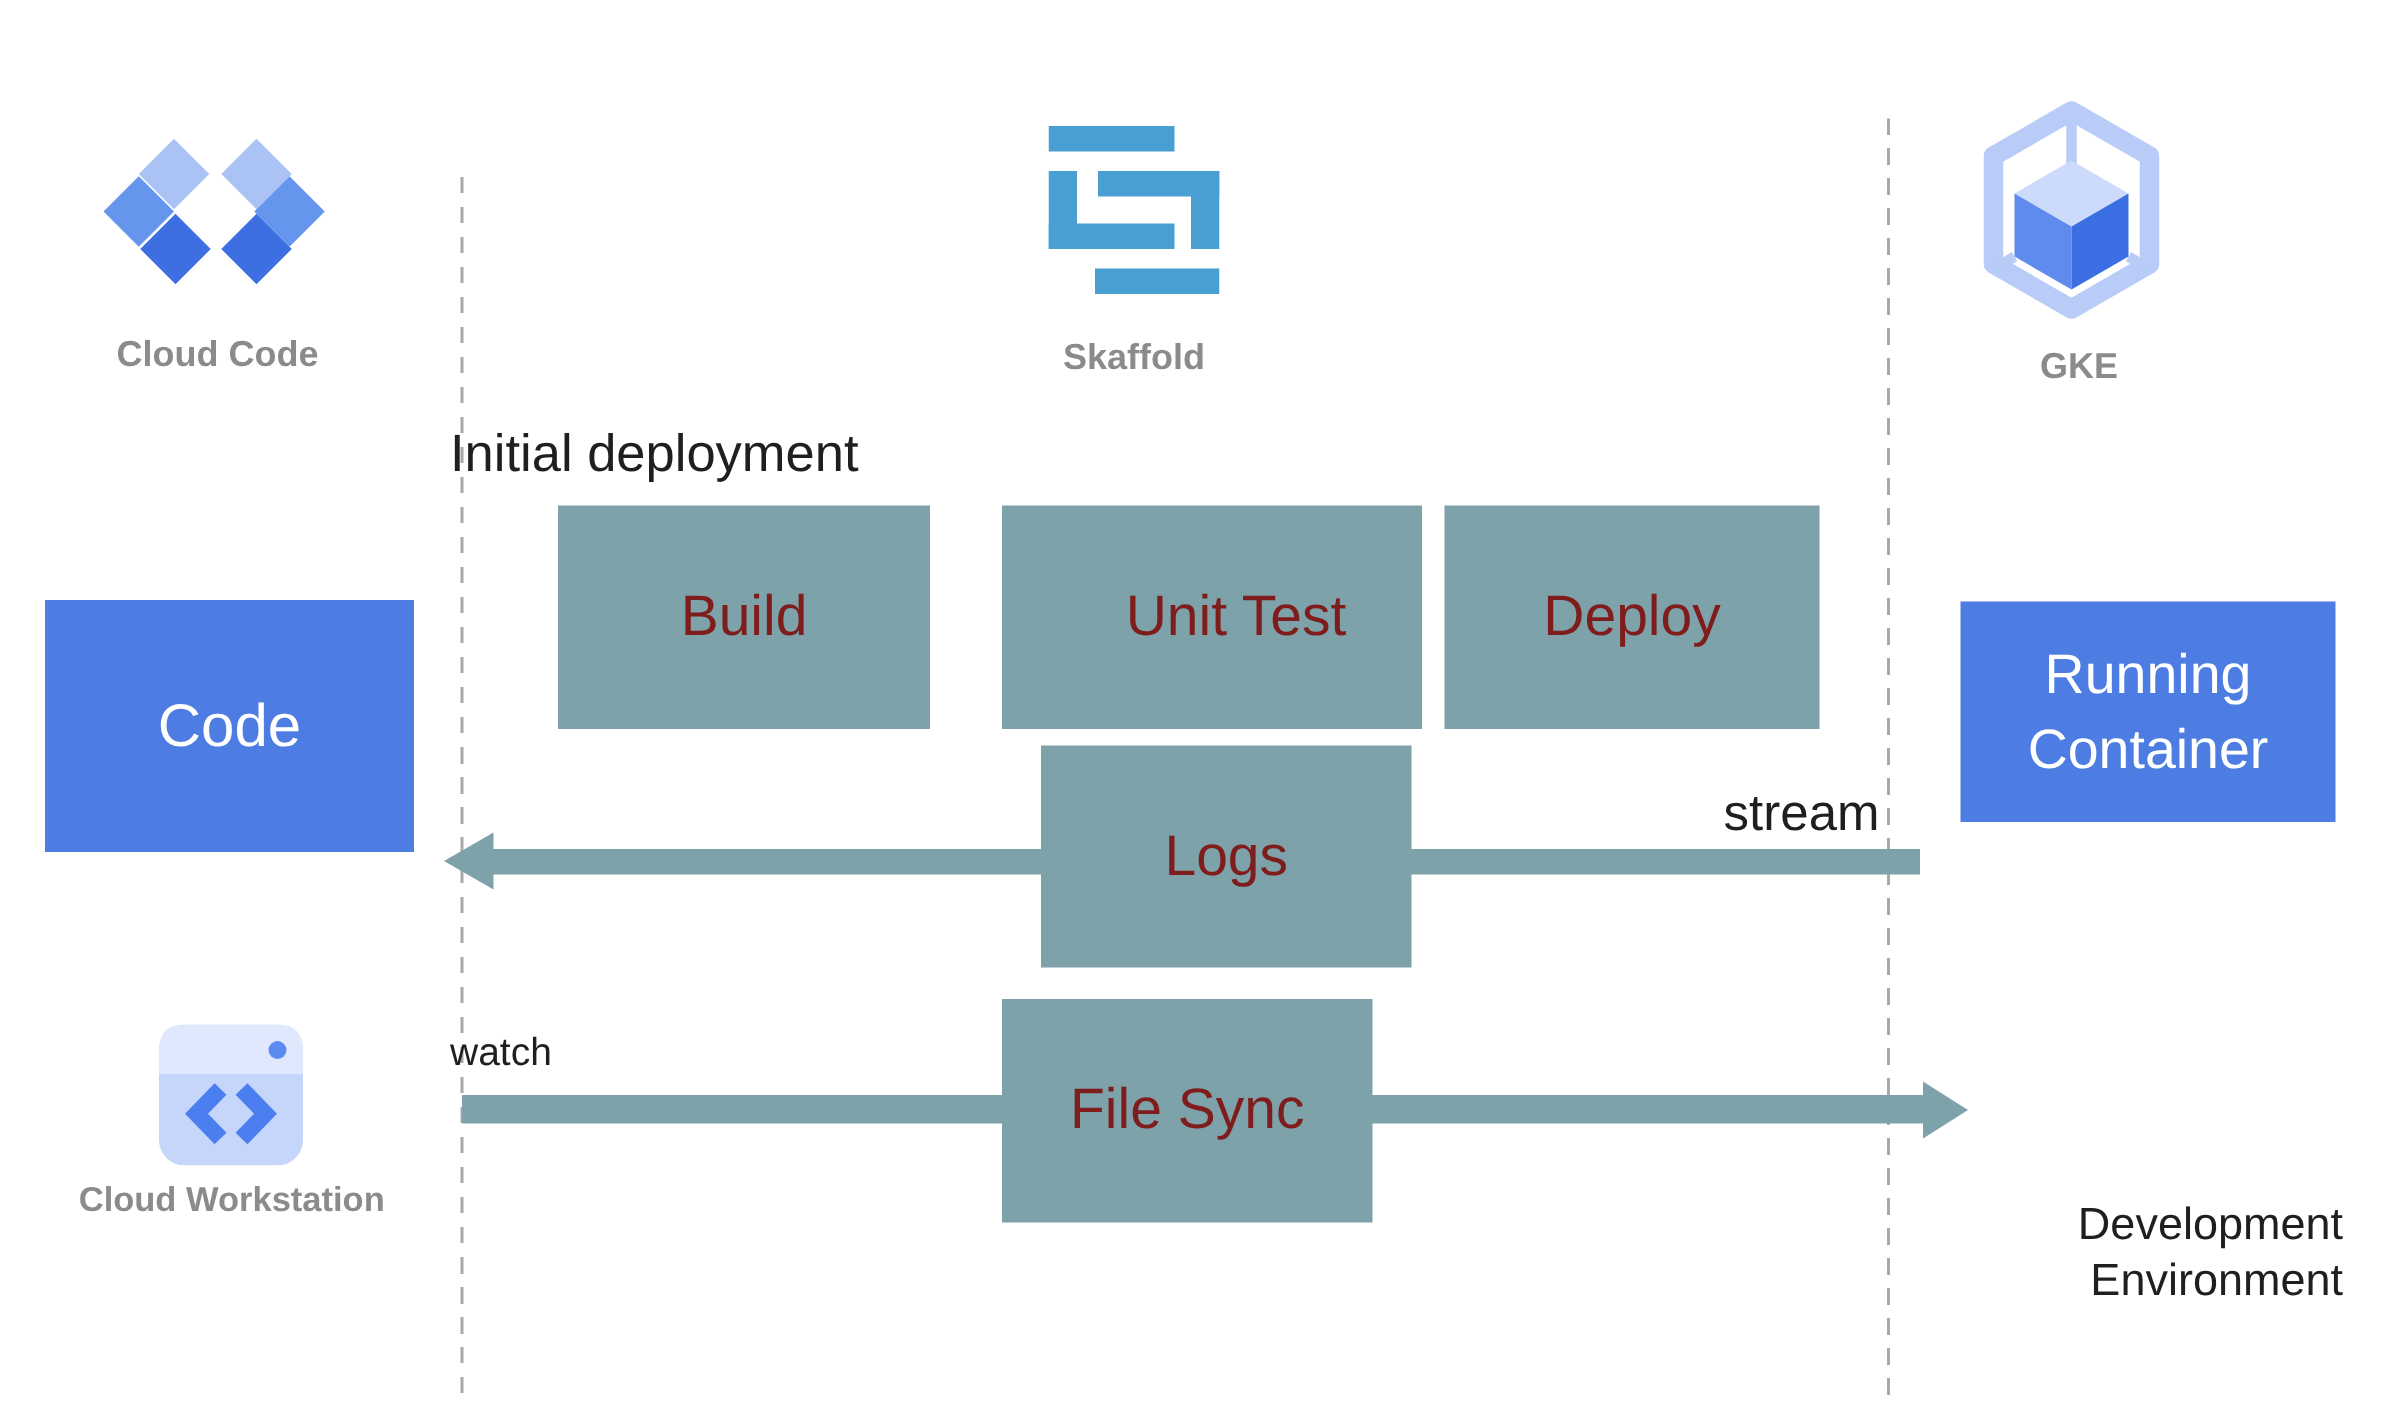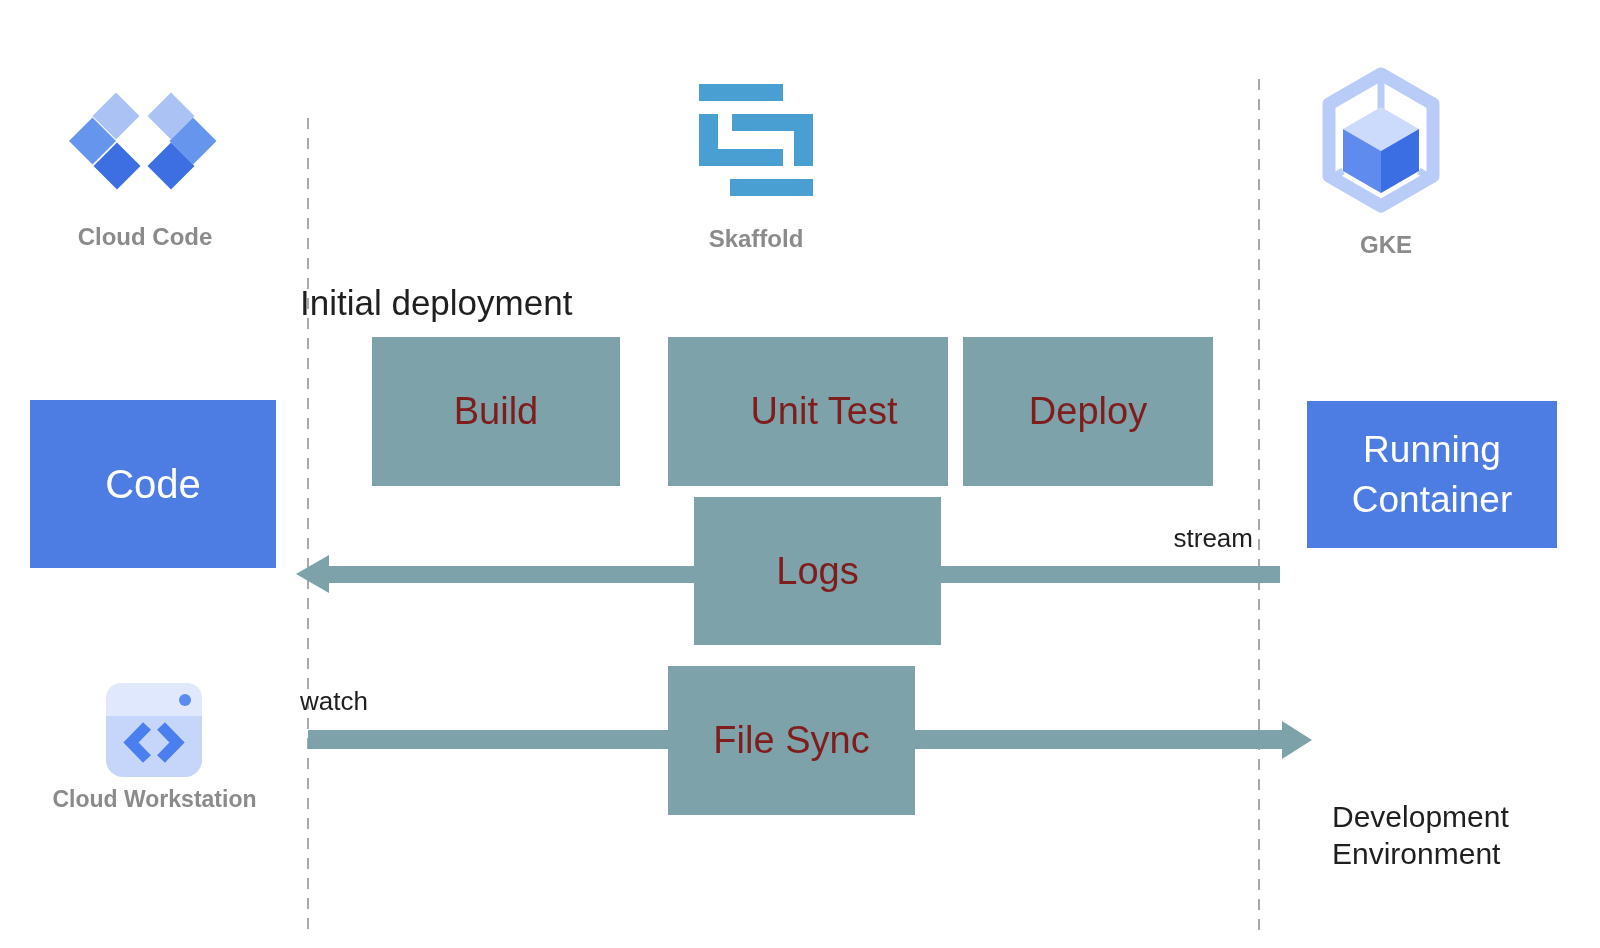--- a/index.html
+++ b/index.html
@@ -114,27 +114,27 @@
   </div>
 
   <div class="box blue" style="left:1307px;top:401px;width:250px;height:147px;font-size:37px;line-height:50px;">
     <span style="display:block;width:220px;">Running Container</span>
   </div>
 
   <div class="caption-black" style="left:300px;top:283px;font-size:35px;">Initial deployment</div>
 
   <div class="caption-black" style="left:300px;top:686px;font-size:26px;">watch</div>
 
-  <div class="caption-black" style="left:1133px;top:523px;width:120px;font-size:26px;text-align:right;">stream</div>
+  <div class="caption-black" style="left:1133px;top:523px;width:120px;font-size:34px;text-align:right;">stream</div>
 
   <svg class="icon" style="left:106px;top:683px;" width="96" height="94" viewBox="0 0 96 94">
     <rect class="cw-body" x="0" y="0" width="96" height="94" rx="17"></rect>
     <path class="cw-header" d="M0 33 V17 Q0 0 17 0 H79 Q96 0 96 17 V33 Z"></path>
     <circle class="cw-accent" cx="79" cy="17" r="6"></circle>
     <path class="cw-chevron" stroke-width="11" d="M41 43 L25 59.5 L41 76"></path>
     <path class="cw-chevron" stroke-width="11" d="M55 43 L71 59.5 L55 76"></path>
   </svg>
   <div class="caption-gray" style="left:42px;top:786px;width:225px;font-size:23px;">Cloud Workstation</div>
 
 
-  <div class="caption-black" style="left:1332px;top:798px;width:230px;font-size:30px;line-height:37px;text-align:left;">Development Environment</div>
+  <div class="caption-black" style="left:1332px;top:798px;width:230px;font-size:30px;line-height:37px;text-align:right;">Development Environment</div>
 
 </div>
 
 </body></html>

